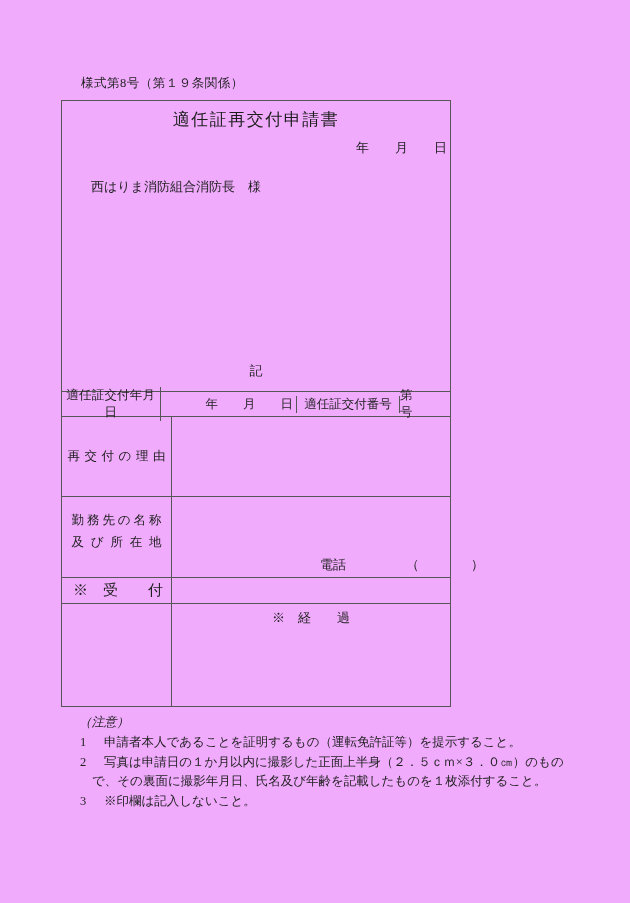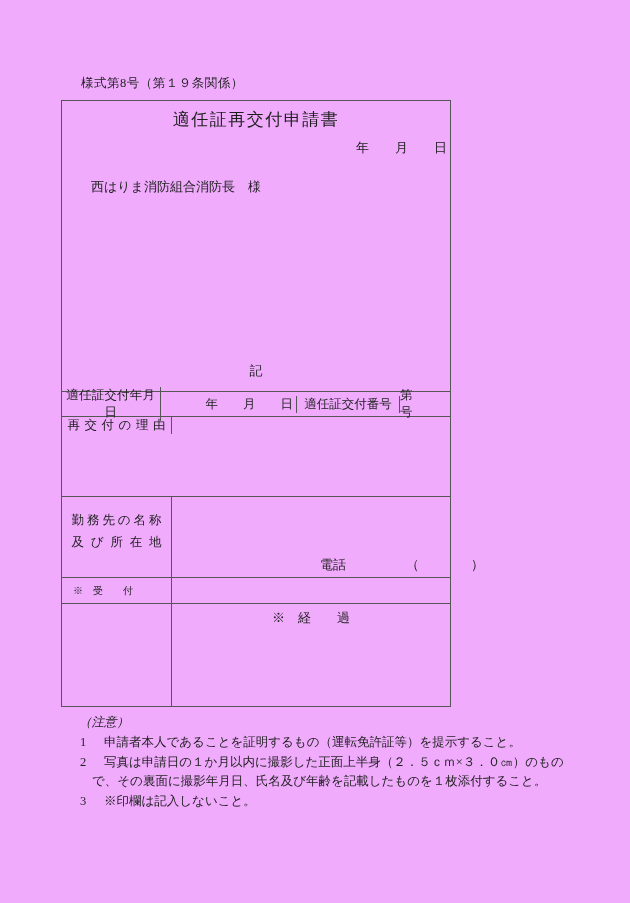--- a/index.html
+++ b/index.html
@@ -23,41 +23,41 @@
   .date-line{position:absolute;top:38px;right:3px;font-size:13px;}
   .addressee{position:absolute;top:77px;left:5px;font-size:13px;margin-left:24px;}
   .applicant{position:absolute;top:120px;left:232px;font-size:13px;line-height:23px;}
   .body-text{position:absolute;top:198px;left:3px;right:2px;font-size:12.5px;line-height:22px;}
   .body-text .l2{display:block;}
   .ki{position:absolute;top:261px;left:0;width:100%;text-align:center;font-size:13px;}
 
   .tbl{position:absolute;top:290px;left:0;width:100%;font-size:12.5px;}
   .t-row{display:flex;border-top:1px solid #565656;box-sizing:border-box;align-items:stretch;}
   .r1{height:25px;align-items:center;}
-  .r2{height:80px;flex-direction:column;}
+  .r2{height:80px;}
   .r3{height:81px;}
   .r4{height:26px;}
   .r5{height:103px;}
   .cell{box-sizing:border-box;position:relative;display:flex;align-items:center;}
   .b-r{border-right:1px solid #565656;}
   .ca{width:110px;}
   .cb{width:152px;justify-content:flex-end;padding-right:3px;}
   .cc{width:115px;justify-content:center;}
   .cd{flex:1;justify-content:center;}
   .crest{flex:1;}
   .ctr{justify-content:center;}
   .lbl-issue-date{font-size:12.5px;width:100%;text-align:center;letter-spacing:.2px;}
   .just-label{display:inline-block;text-align:justify;text-align-last:justify;}
   .reason-label{width:98px;margin:0 auto;}
   .workplace-label{width:90px;margin:0 auto;line-height:22px;margin-top:-12px;}
   .workplace-label span{display:block;text-align:justify;text-align-last:justify;}
   .phone-line{position:absolute;left:148px;bottom:3px;font-size:13px;white-space:nowrap;}
   .phone-line .po{display:inline-block;margin-left:60px;}
   .phone-line .pc{display:inline-block;margin-left:52px;}
-  .reception{padding-left:11px;font-size:10px;}
+  .reception{padding-left:11px;font-size:15px;}
   .progress{font-size:13px;margin-top:40px;}
 
   .notice-label{position:absolute;left:79px;top:714px;font-size:12.5px;font-style:italic;}
   .note-list{position:absolute;left:80px;top:733px;width:486px;font-size:12.5px;line-height:19.7px;}
   .note{margin-left:12px;text-indent:-12px;}
   .note-num{display:inline-block;width:24px;text-indent:0;}
   .note-line2{display:block;text-indent:0;}
 </style>
 </head>
 <body>

